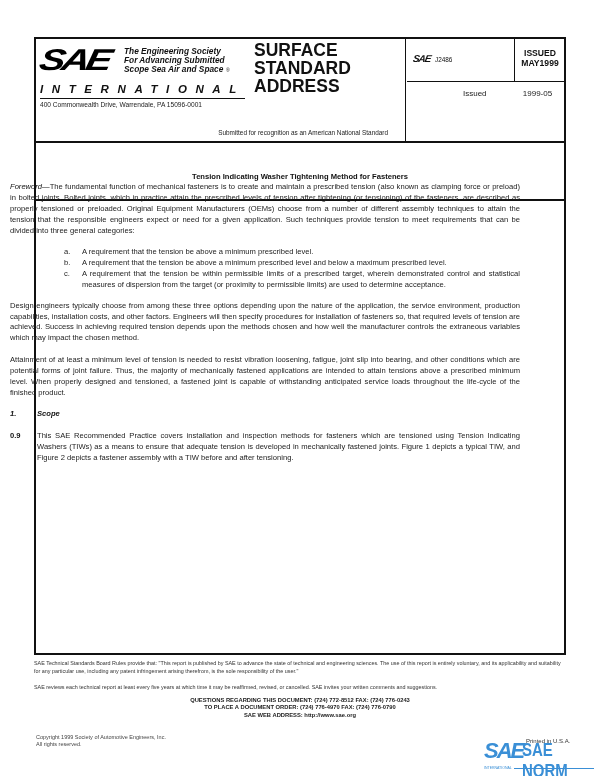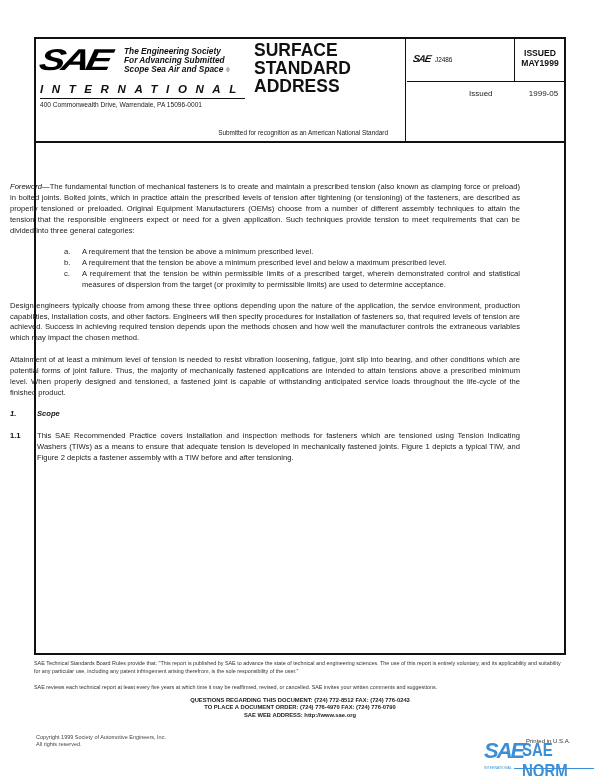--- a/index.html
+++ b/index.html
@@ -27,21 +27,21 @@
   .logo-intl { position: absolute; left: 0; top: 38px; font-size: 11.5px; font-weight: bold; font-style: italic; letter-spacing: 8.6px; }
   .logo-reg { position: absolute; left: 186px; top: 22px; font-size: 5px; }
   .addr { position: absolute; left: 0; top: 53px; width: 205px; border-top: 1px solid #111; font-size: 6.6px; padding-top: 2px; white-space: nowrap; color: #222; }
 
   .std-type { position: absolute; left: 218px; top: 2px; font-size: 17.5px; font-weight: bold; line-height: 18px; }
   .submitted { position: absolute; left: 0; top: 90px; width: 370px; text-align: right; padding-right: 18px; font-size: 6.4px; color: #222; }
 
   .small-sae { position: absolute; left: 6px; top: 14px; font-size: 10px; font-weight: 900; font-style: italic; letter-spacing: -1px; transform: skewX(-10deg); }
   .doc-num { position: absolute; left: 28px; top: 17px; font-size: 6.4px; }
   .issued-lbl { font-size: 8.6px; font-weight: bold; text-align: center; line-height: 10px; padding-top: 9px; }
-  .issued-row { position: absolute; left: 14px; top: 50px; font-size: 8px; color: #222; padding-left: 48px; }
+  .issued-row { position: absolute; left: 8px; top: 50px; font-size: 8px; color: #222; padding-left: 48px; }
   .issued-row span { display: inline-block; }
   .issued-row .v { margin-left: 34px; }
 
   .title-box { position: absolute; left: 0; top: 104px; width: 528px; height: 58px; border-bottom: 2px solid #111; }
   .title { position: absolute; left: 0; top: 29px; width: 528px; text-align: center; font-size: 7.6px; font-weight: bold; }
 
   .body { position: absolute; left: 10px; top: 182px; width: 510px; font-size: 7.6px; line-height: 10.9px; color: #222; text-align: justify; }
   .body p { margin-bottom: 10.5px; }
   .fw-lbl { font-weight: normal; font-style: italic; color: #111; }
   .list { margin: 0 0 10px 0; }
@@ -104,20 +104,23 @@
           </div>
         </div>
       </div>
       <div class="issued-row">
         <span>Issued</span>
         <span class="v">1999-05</span>
       </div>
     </div>
   </div>
 
+  <div class="title-box">
+    <div class="title">Tension Indicating Washer Tightening Method for Fasteners</div>
+  </div>
 </div>
 
 <div class="body">
   <p><span class="fw-lbl">Foreword—</span><span>The fundamental function of mechanical fasteners is to create and maintain a prescribed tension (also known as clamping force or preload) in bolted joints. Bolted joints, which in practice attain the prescribed levels of tension after tightening (or tensioning) of the fasteners, are described as properly tensioned or preloaded. Original Equipment Manufacturers (OEMs) choose from a number of different assembly techniques to attain the tension that the responsible engineers expect or need for a given application. Such techniques provide tension to meet requirements that can be divided into three general categories:</span></p>
   <div class="list">
     <div class="list-item">
       <span class="mk">a.</span>
       <span class="tx">A requirement that the tension be above a minimum prescribed level.</span>
     </div>
     <div class="list-item">
@@ -129,21 +132,21 @@
       <span class="tx">A requirement that the tension be within permissible limits of a prescribed target, wherein demonstrated control and statistical measures of dispersion from the target (or proximity to permissible limits) are used to determine acceptance.</span>
     </div>
   </div>
   <p>Design engineers typically choose from among these three options depending upon the nature of the application, the service environment, production capabilities, installation costs, and other factors. Engineers will then specify procedures for installation of fasteners so, that required levels of tension are achieved. Success in achieving required tension depends upon the methods chosen and how well the manufacturer controls the extraneous variables which may impact the chosen method.</p>
   <p>Attainment of at least a minimum level of tension is needed to resist vibration loosening, fatigue, joint slip into bearing, and other conditions which are potential forms of joint failure. Thus, the majority of mechanically fastened applications are intended to attain tensions above a prescribed minimum level. When properly designed and tensioned, a fastened joint is capable of withstanding anticipated service loads throughout the life-cycle of the finished product.</p>
   <div class="sec-head">
     <span class="num">1.</span>
     <span>Scope</span>
   </div>
   <div class="sub-sec">
-    <span class="num">1.1</span>
+    <span class="num">0.9</span>
     <span class="tx">This SAE Recommended Practice covers installation and inspection methods for fasteners which are tensioned using Tension Indicating Washers (TIWs) as a means to ensure that adequate tension is developed in mechanically fastened joints. Figure 1 depicts a typical TIW, and Figure 2 depicts a fastener assembly with a TIW before and after tensioning.</span>
   </div>
 </div>
 
 <div class="footnote fn1">SAE Technical Standards Board Rules provide that: "This report is published by SAE to advance the state of technical and engineering sciences. The use of this report is entirely voluntary, and its applicability and suitability for any particular use, including any patent infringement arising therefrom, is the sole responsibility of the user."</div>
 <div class="footnote fn2">SAE reviews each technical report at least every five years at which time it may be reaffirmed, revised, or cancelled. SAE invites your written comments and suggestions.</div>
 
 <div class="contact">
   <div>QUESTIONS REGARDING THIS DOCUMENT: (724) 772-8512 FAX: (724) 776-0243</div>
   <div>TO PLACE A DOCUMENT ORDER: (724) 776-4970 FAX: (724) 776-0790</div>

